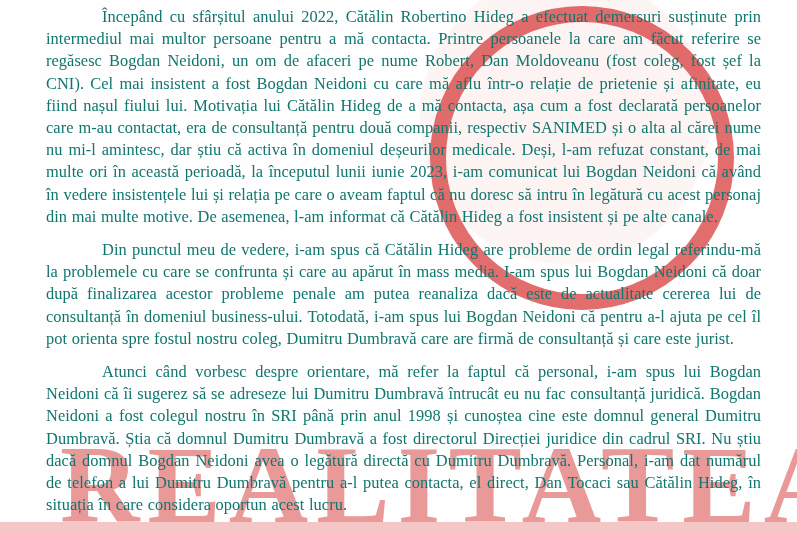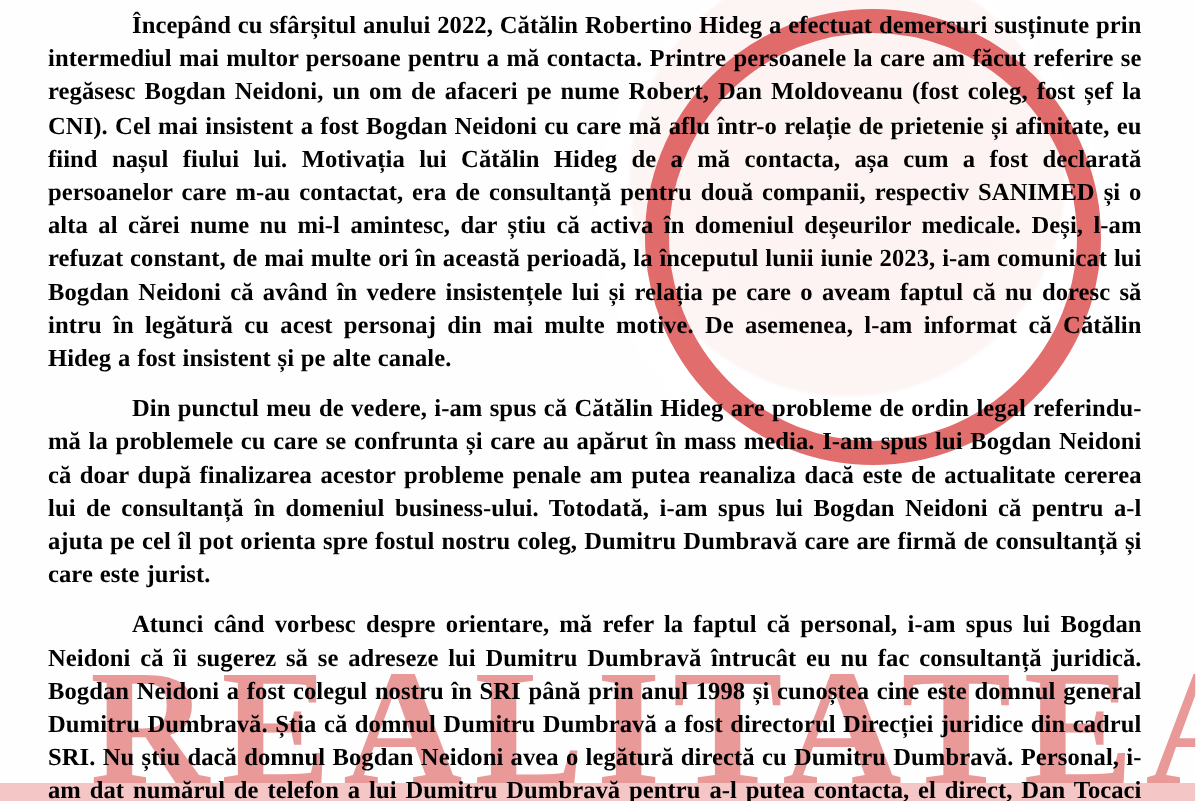--- a/index.html
+++ b/index.html
@@ -81,29 +81,28 @@
   }
 
   
   .doc {
     position: relative;
     z-index: 2;
     padding: 6px 36px 0 32px;
     box-sizing: border-box;
   }
   p.para {
-    margin: 0 0 0 0;
+    margin: 0 0 0 14px;
     font-size: 16.4px;
     line-height: 22.2px;
     text-align: justify;
     text-indent: 56px;
-    color: #000000;
+    color: #0f766e;
     letter-spacing: 0.05px;
     word-spacing: 0.4px;
-    font-weight: bold;
   }
   p.para + p.para {
     margin-top: 11px;
   }
 </style>
 </head>
 <body>
 
 <div id="page">
 

